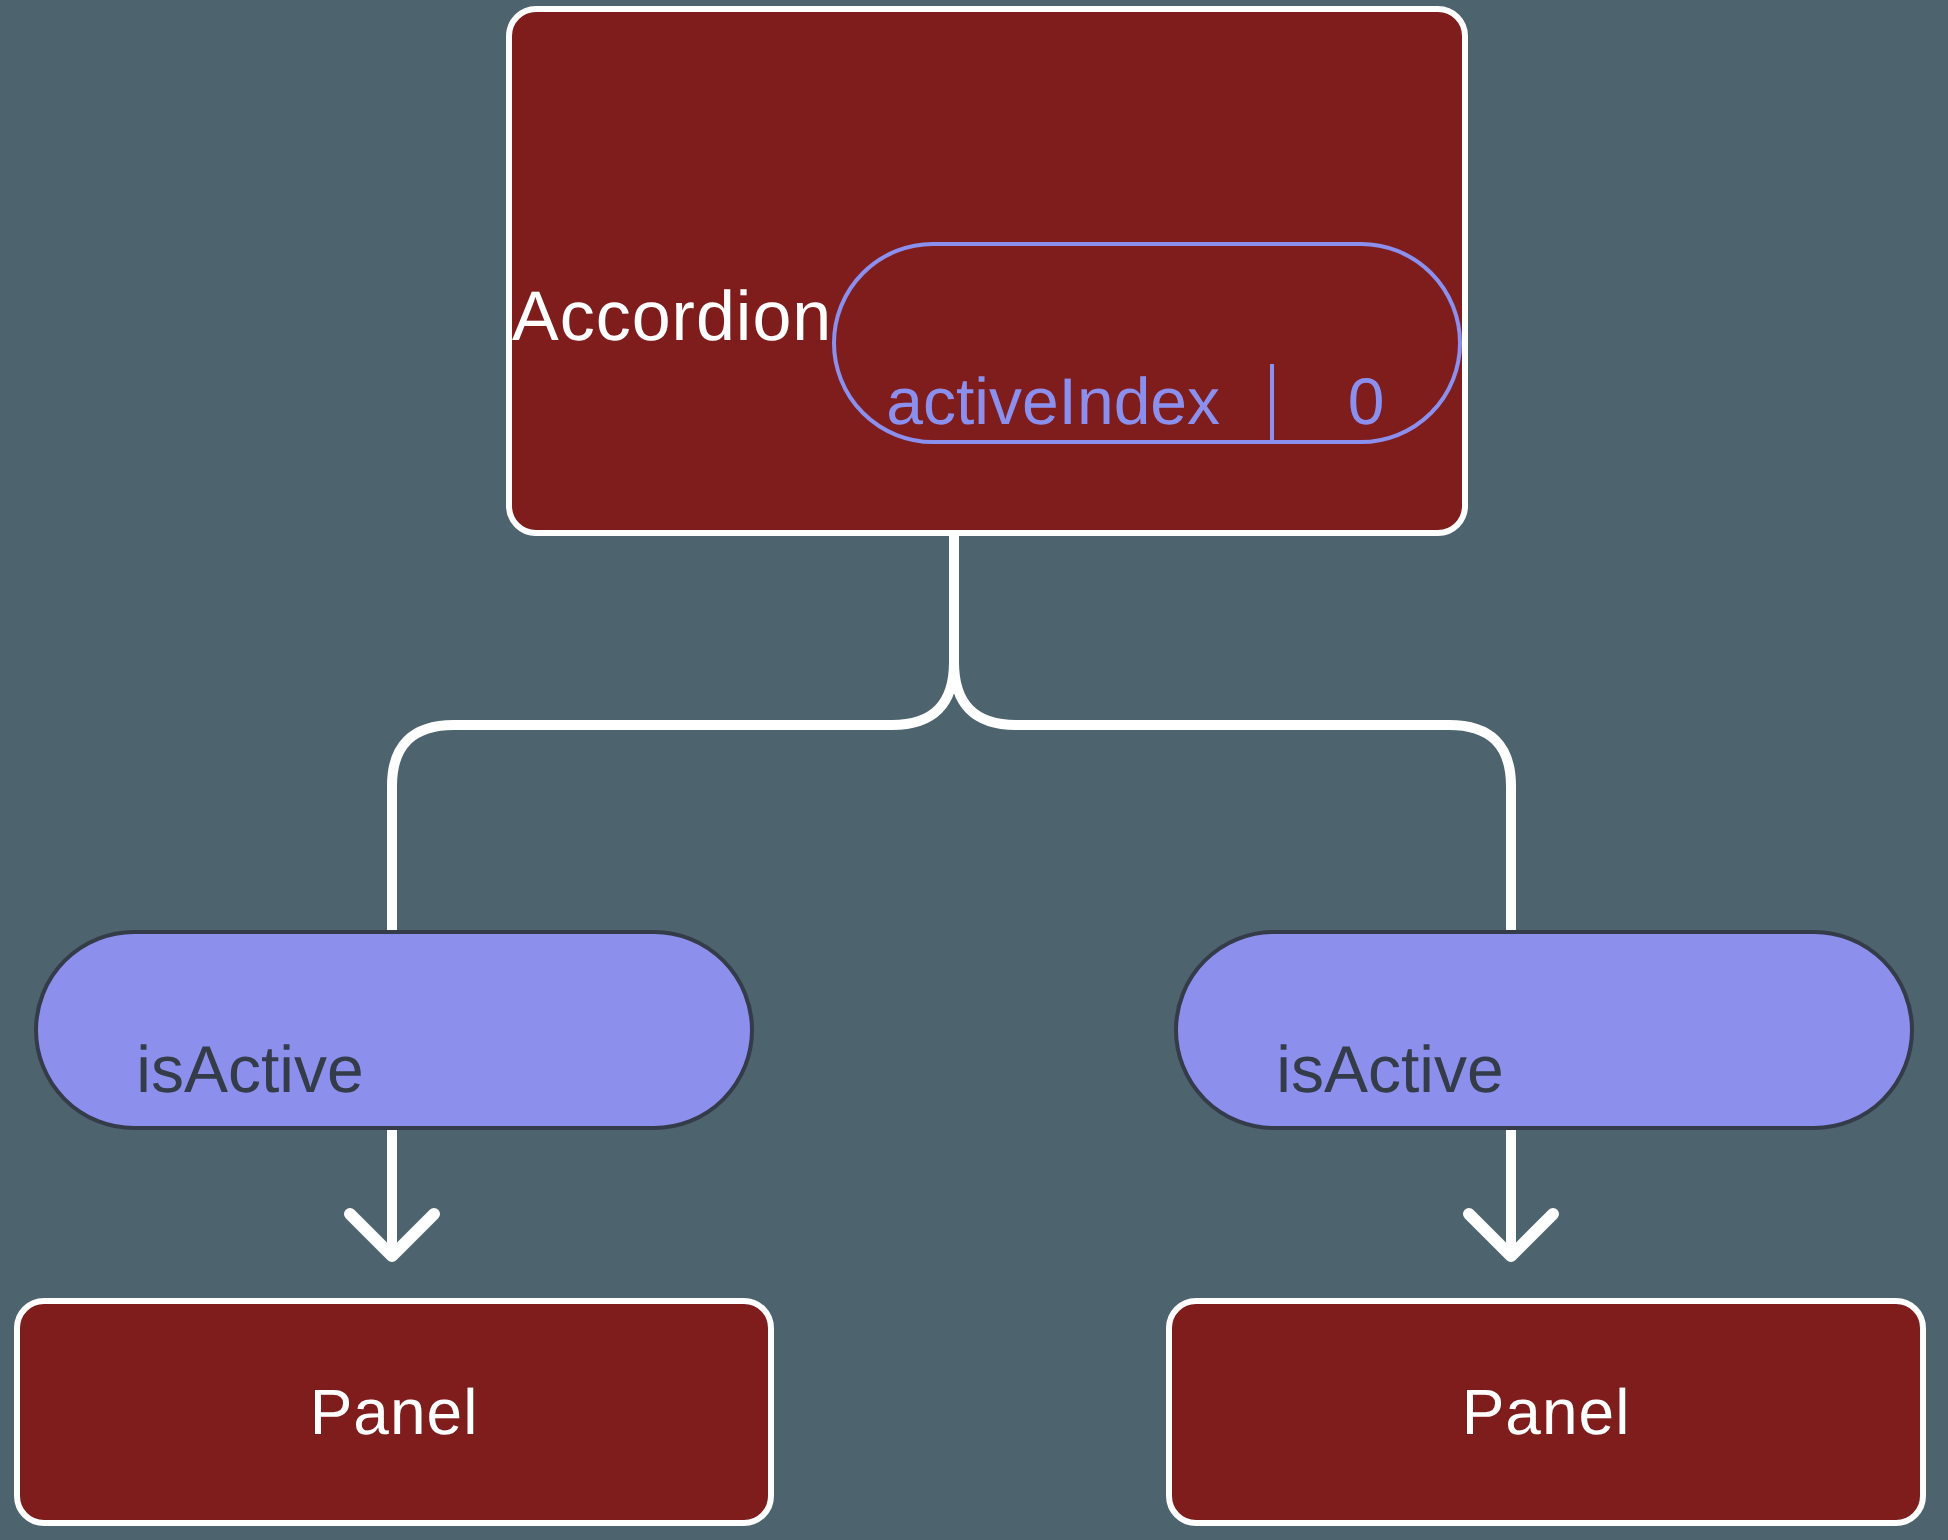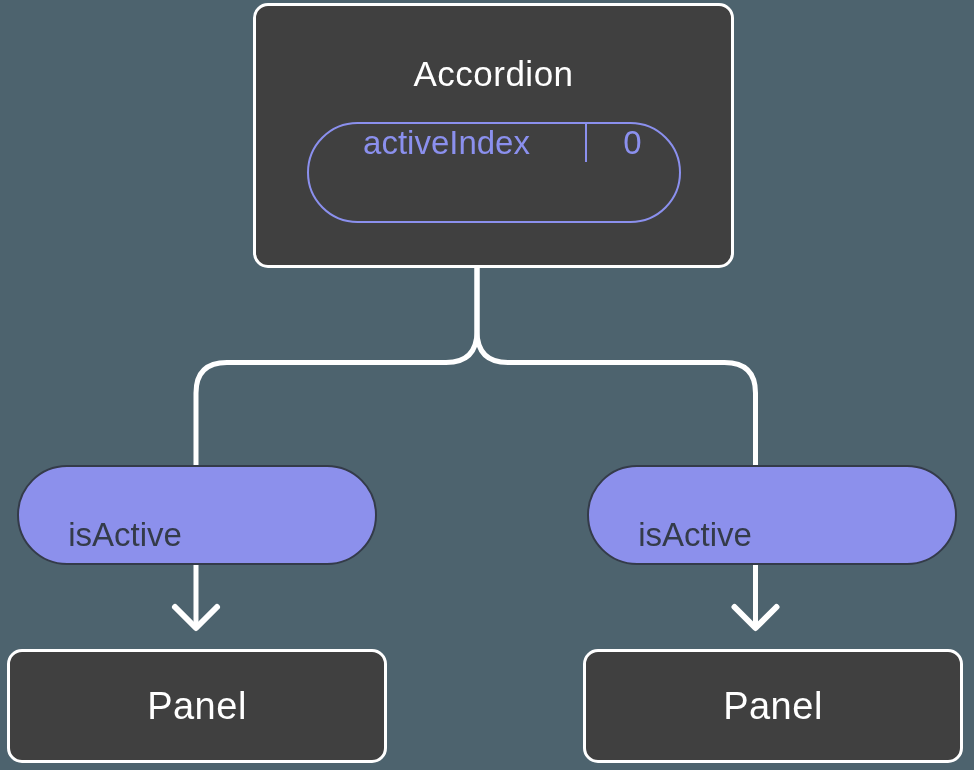--- a/index.html
+++ b/index.html
@@ -11,26 +11,25 @@
   .canvas {
     position: relative;
     width: 974px;
     height: 770px;
     background: #4d636e;
     overflow: hidden;
   }
   
   .node-box {
     position: absolute;
-    background: #404040;
+    background: #7f1d1d;
     border: 3.5px solid #ffffff;
     border-radius: 15px;
     box-sizing: border-box;
     display: flex;
-    flex-direction: column;
     align-items: center;
   }
   .root-box {
     left: 253px; top: 3px;
     width: 481px; height: 265px;
     padding-top: 46px;
   }
   .root-title {
     color: #ffffff;
     font-size: 35px;
@@ -38,33 +37,33 @@
     line-height: 44px;
     letter-spacing: 0.5px;
   }
   .panel-box {
     justify-content: center;
   }
   .panel-left  { left: 7px;   top: 649px; width: 380px; height: 114px; }
   .panel-right { left: 583px; top: 649px; width: 380px; height: 114px; }
   .panel-title {
     color: #ffffff;
-    font-size: 38px;
+    font-size: 32px;
     font-weight: 500;
     letter-spacing: 0.5px;
   }
   
   .state-pill {
     margin-top: 26px;
     width: 374px; height: 101px;
     border: 2.5px solid #8b90ee;
     border-radius: 52px;
     box-sizing: border-box;
     display: flex;
-    align-items: flex-start;
+    align-items: flex-end;
     color: #8b90ee;
     font-size: 33px;
     font-weight: 400;
   }
   .state-pill .pill-key {
     flex: 1 1 auto;
     display: flex;
     align-items: center;
     justify-content: center;
   }

